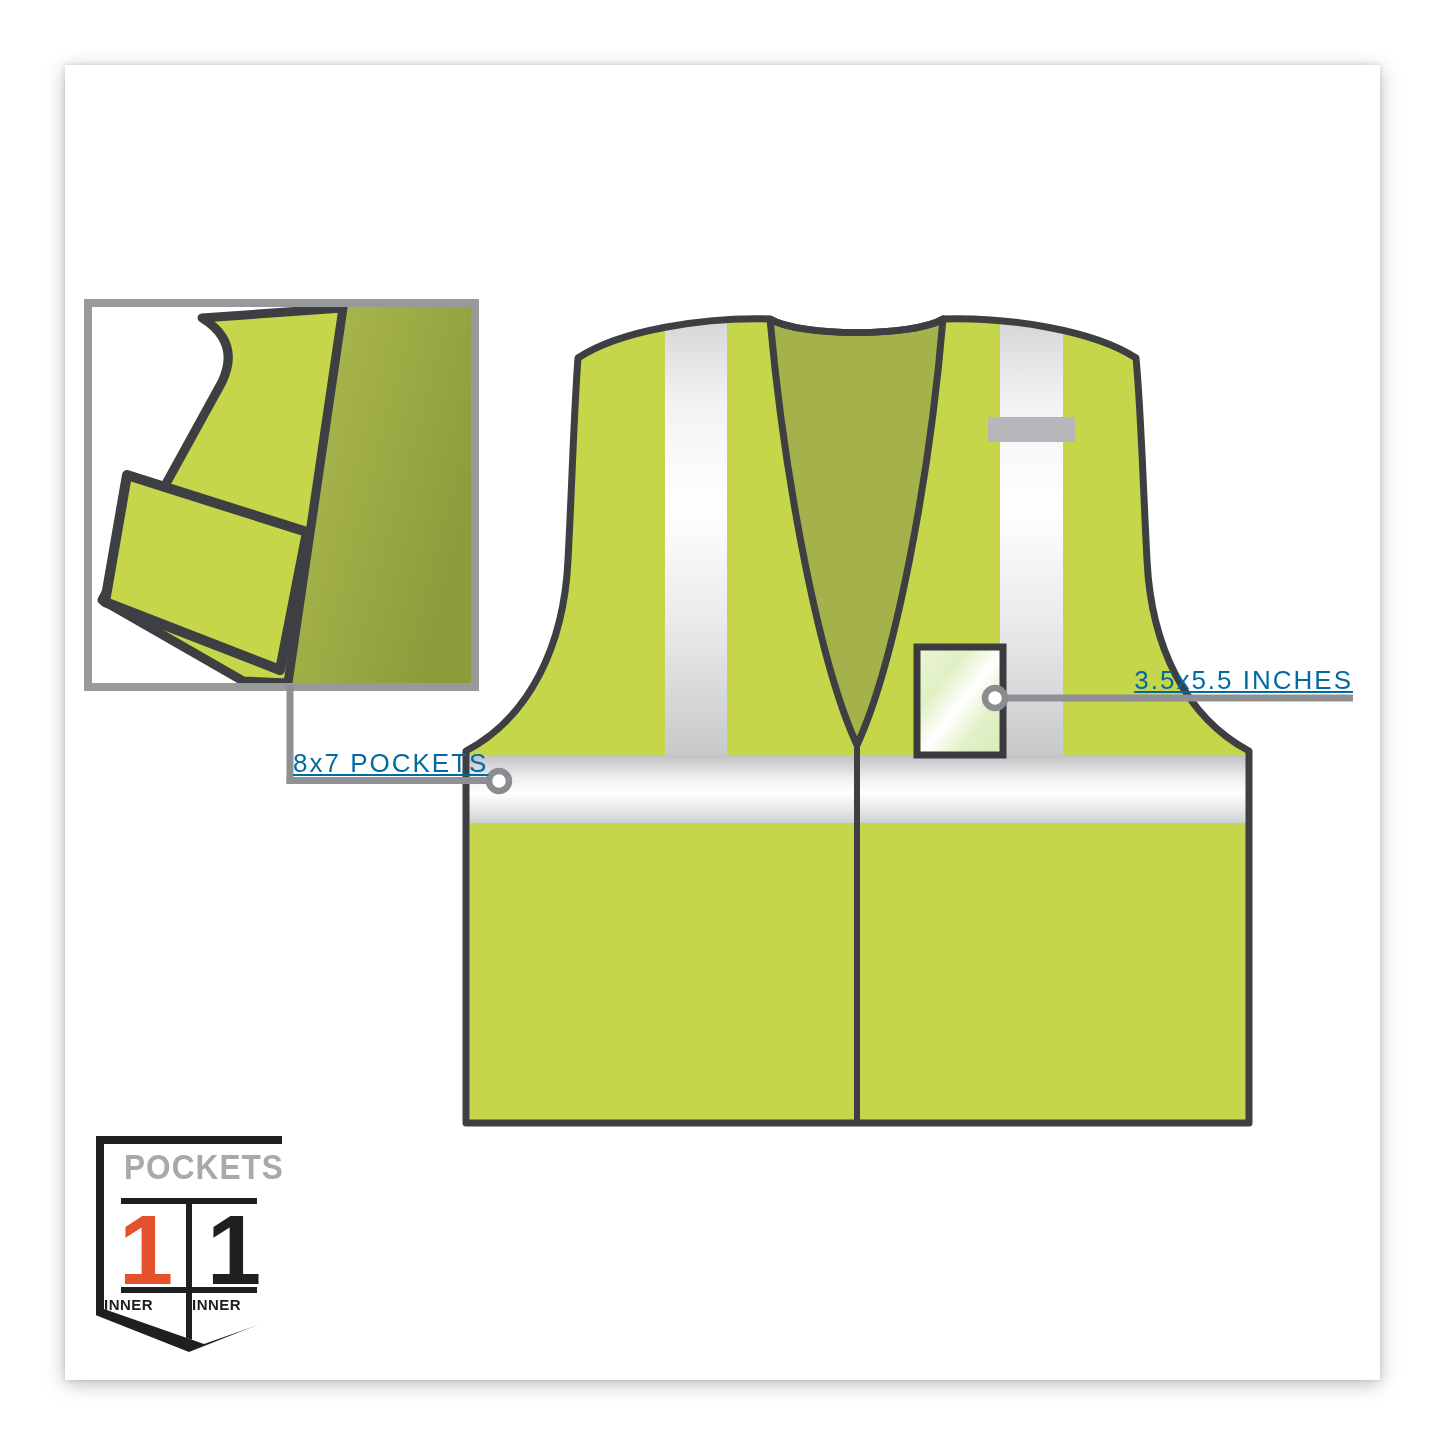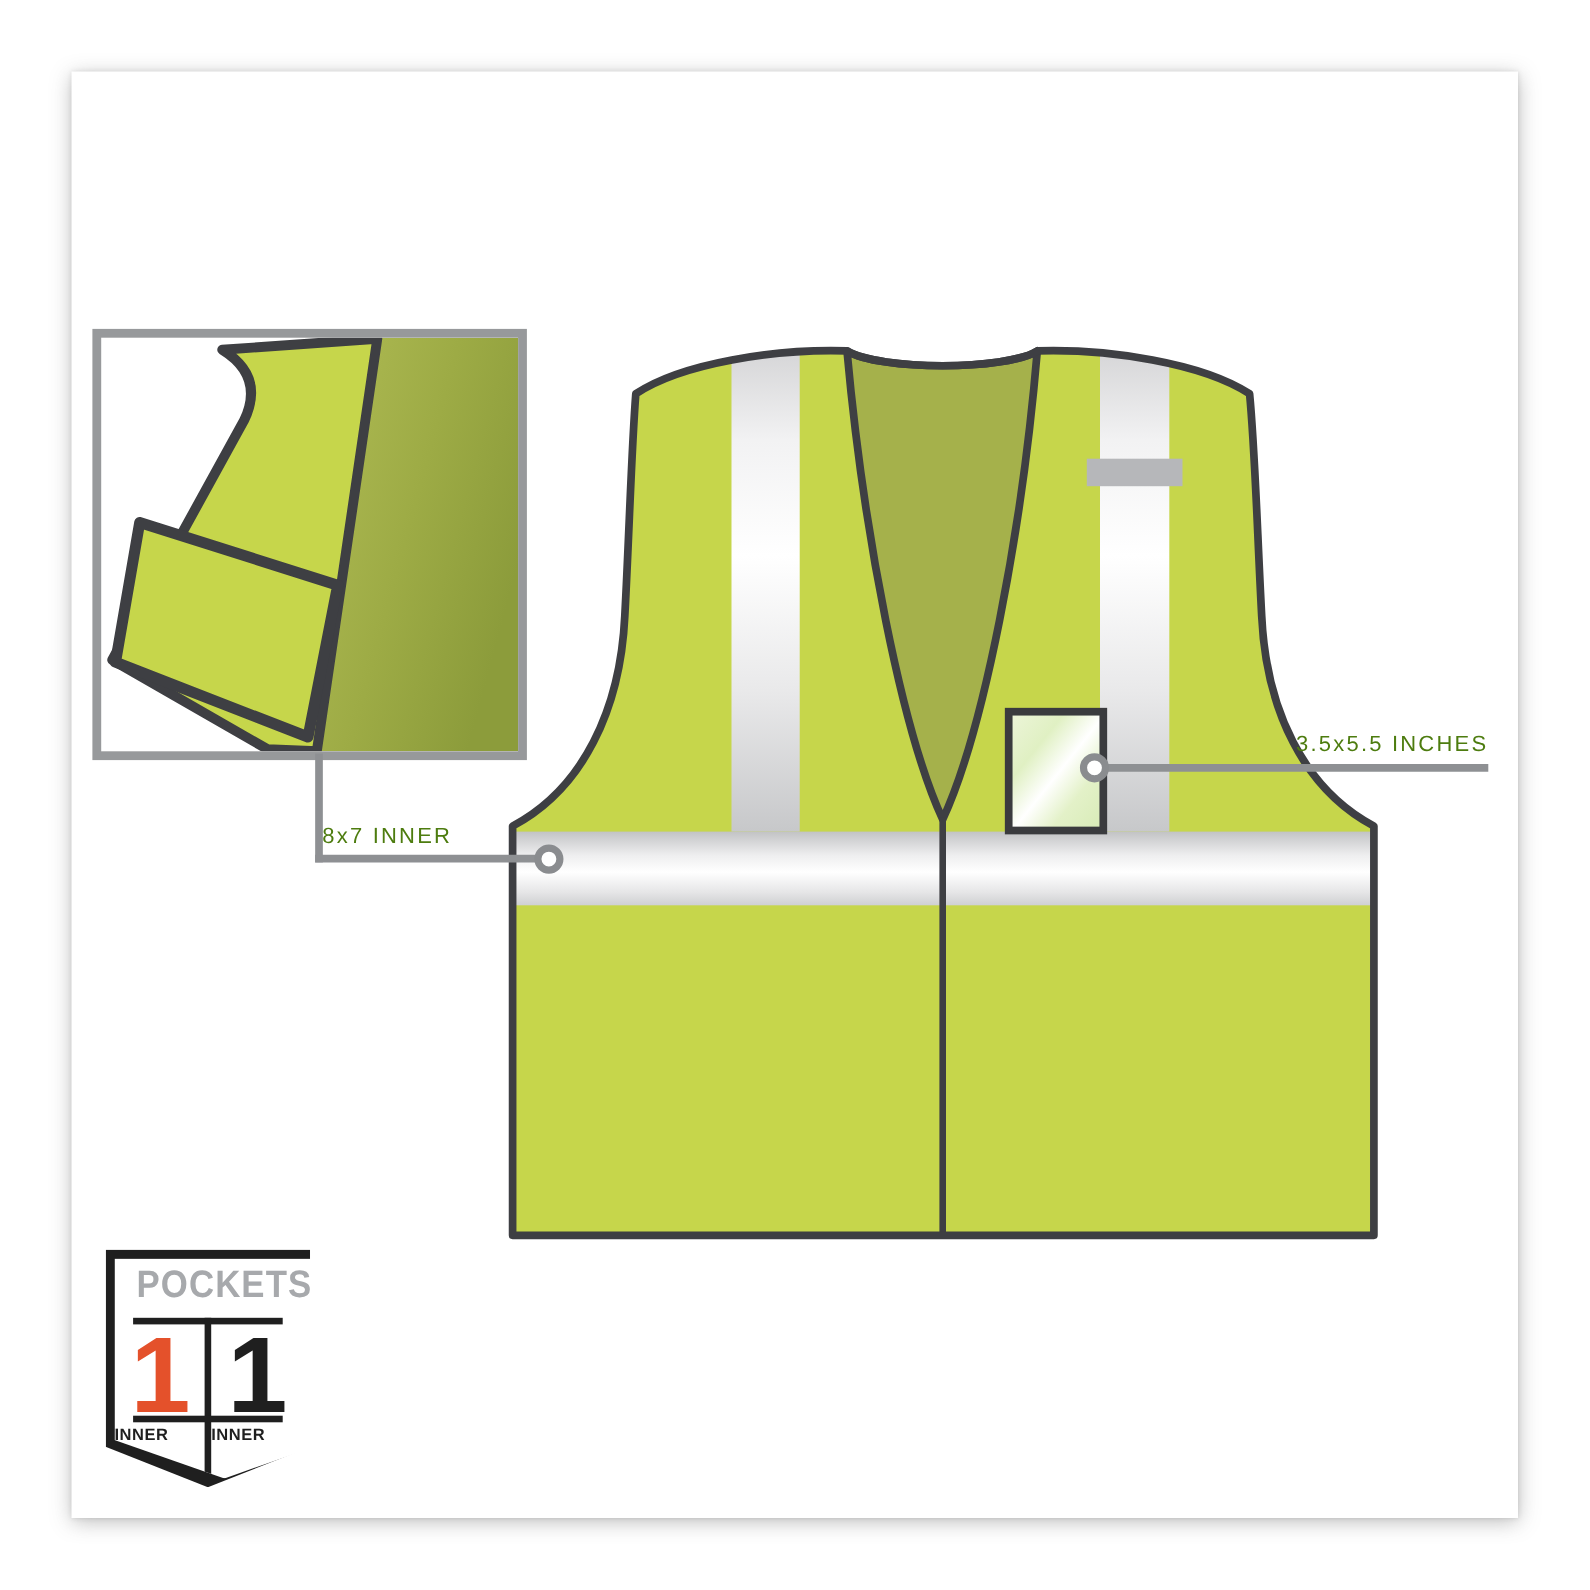--- a/index.html
+++ b/index.html
@@ -3,22 +3,22 @@
 <meta charset="utf-8">
 <style>
   html,body{margin:0;padding:0;background:#ffffff;}
   body{width:1445px;height:1445px;overflow:hidden;font-family:"Liberation Sans",sans-serif;}
   .canvas{position:relative;width:1445px;height:1445px;background:#ffffff;}
   .card{position:absolute;left:65px;top:65px;width:1315px;height:1315px;background:#ffffff;
         box-shadow:0 4px 18px rgba(90,90,90,0.40), 0 0 4px rgba(120,120,120,0.25);}
   svg.art{position:absolute;left:0;top:0;width:1315px;height:1315px;display:block;}
 
   
-  .callout-label{position:absolute;font-size:20px;letter-spacing:2px;color:#4d7c0f;
-                 white-space:nowrap;line-height:1.1;}
+  .callout-label{position:absolute;font-size:26px;letter-spacing:2px;color:#0369a1;
+                 white-space:nowrap;line-height:1.1;text-decoration:underline;}
   .label-inner-pocket{left:228px;top:684px;}
   .label-badge-pocket{right:27px;top:601px;}
 
   
   .badge{position:absolute;left:31px;top:1071px;width:186px;height:216px;}
   .badge-outer{position:absolute;inset:0;background:#1f1f1f;
                clip-path:polygon(0 0,100% 0,100% 83%,50% 100%,0 83%);}
   .badge-inner{position:absolute;left:8px;top:8px;width:200px;height:200px;background:#ffffff;
                clip-path:polygon(0 0,100% 0,100% 82.5%,50% 100%,0 82.5%);}
   .badge-title{position:absolute;left:0;top:4px;width:100%;text-align:center;
@@ -115,21 +115,21 @@
 
       <g>
         <line x1="225" y1="620" x2="225" y2="719" stroke="#8e9093" stroke-width="7"></line>
         <line x1="221.5" y1="715.5" x2="423" y2="715.5" stroke="#8e9093" stroke-width="7"></line>
         <circle cx="434" cy="716" r="10" fill="#ffffff" stroke="#8a8c8f" stroke-width="6.5"></circle>
         <line x1="941" y1="633" x2="1288" y2="633" stroke="#8e9093" stroke-width="7"></line>
         <circle cx="930" cy="633" r="10" fill="#ffffff" stroke="#8a8c8f" stroke-width="6.5"></circle>
       </g>
     </svg>
 
-    <div class="callout-label label-inner-pocket">8x7 INNER</div>
+    <div class="callout-label label-inner-pocket">8x7 POCKETS</div>
     <div class="callout-label label-badge-pocket">3.5x5.5 INCHES</div>
 
     <div class="badge">
       <div class="badge-outer"></div>
       <div class="badge-inner">
         <div class="badge-title">POCKETS</div>
         <div class="badge-rule rule-top"></div>
         <div class="badge-divider"></div>
         <div class="badge-count count-inner">1</div>
         <div class="badge-count count-outer">1</div>

